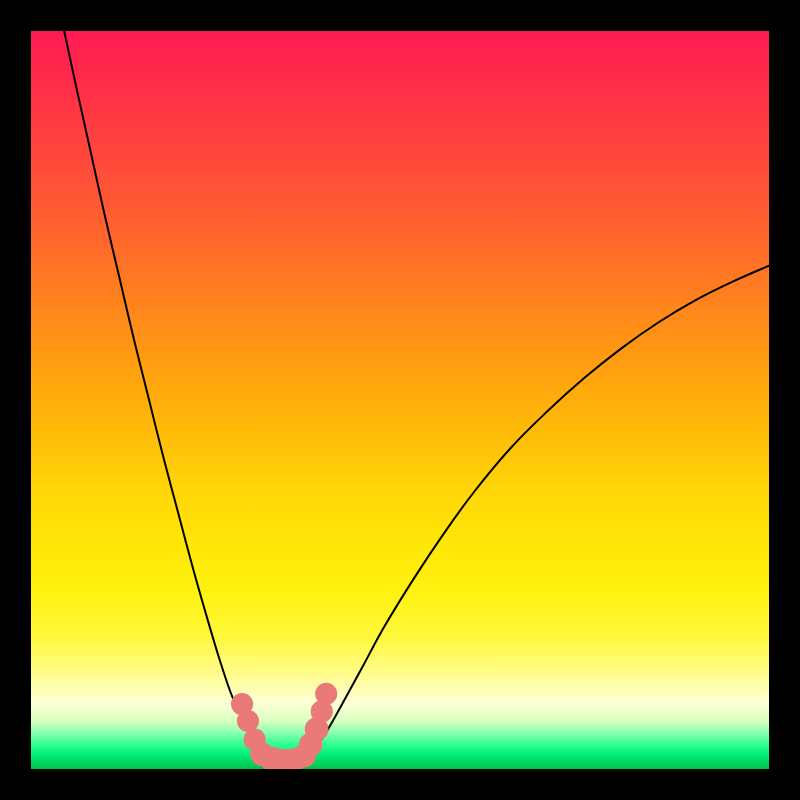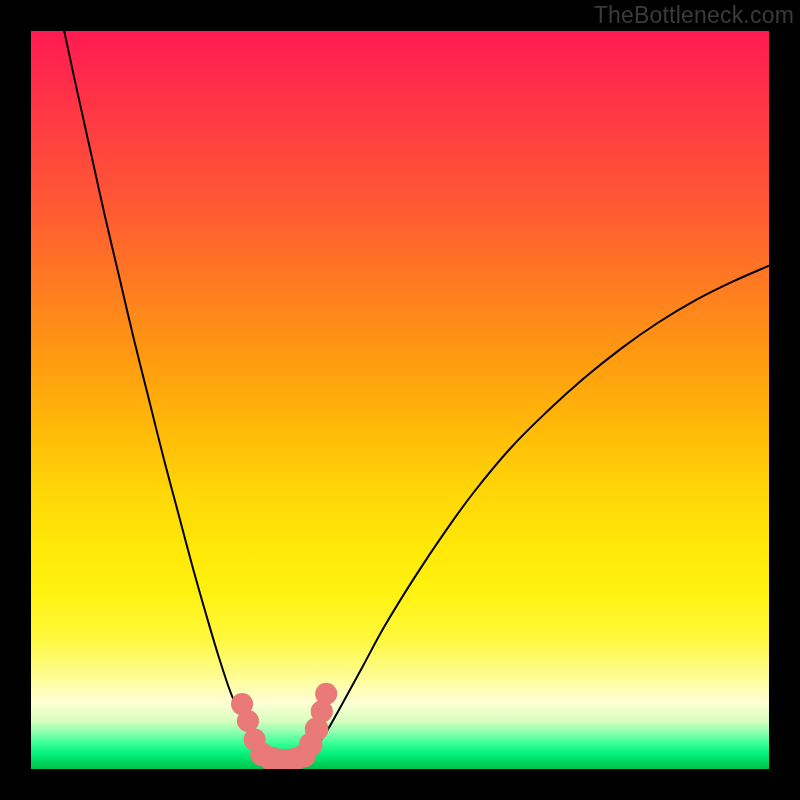--- a/index.html
+++ b/index.html
@@ -92,14 +92,13 @@
           <circle cx="263.47" cy="728.77" r="11.81" fill="#e97a78"></circle>
           <circle cx="273.06" cy="724.72" r="11.81" fill="#e97a78"></circle>
           <circle cx="279.70" cy="713.65" r="11.81" fill="#e97a78"></circle>
           <circle cx="285.61" cy="698.15" r="11.81" fill="#e97a78"></circle>
           <circle cx="290.77" cy="680.44" r="11.07" fill="#e97a78"></circle>
           <circle cx="295.20" cy="662.72" r="11.07" fill="#e97a78"></circle>
         </g>
     </svg>
   </div>
 
-  <div class="watermark">TheBottleneck.com</div>
 </div>
 
 </body></html>

